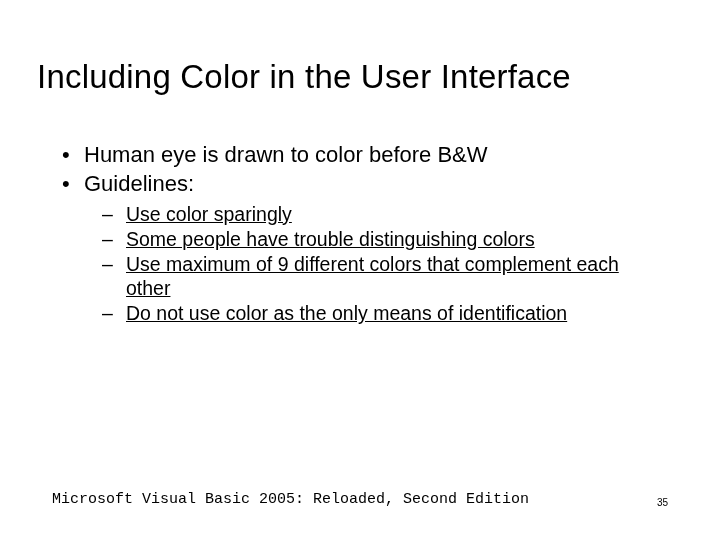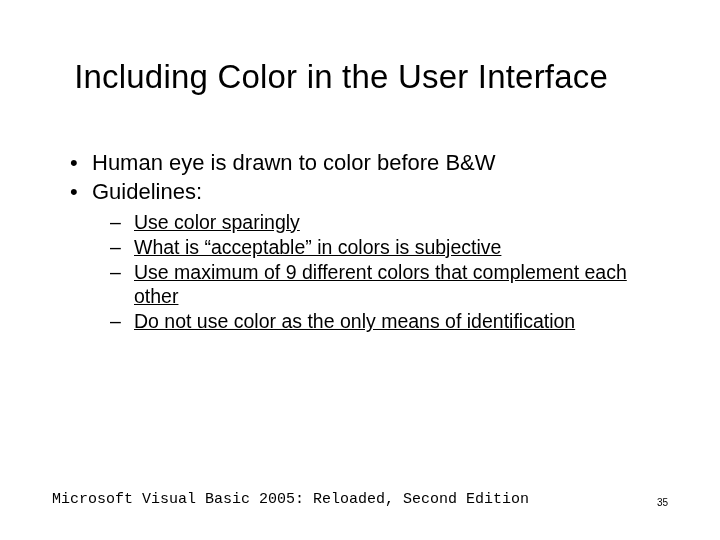--- a/index.html
+++ b/index.html
@@ -16,35 +16,35 @@
     position: relative;
     width: 720px;
     height: 540px;
     box-sizing: border-box;
   }
   .title {
     position: absolute;
     top: 58px;
     left: 0;
     width: 608px;
-    text-align: right;
+    text-align: center;
     font-size: 33px;
     letter-spacing: 0.2px;
   }
   .body {
     position: absolute;
     top: 138px;
     left: 54px;
     right: 54px;
     font-size: 22px;
     line-height: 1.22;
   }
   ul.top {
     list-style: none;
-    margin: 12px;
+    margin: 4px;
     padding: 0;
   }
   ul.top > li {
     position: relative;
     padding-left: 26px;
     margin: 0 0 2px 0;
   }
   ul.top > li::before {
     content: "•";
     position: absolute;
@@ -95,21 +95,21 @@
 
   <div class="body">
     <ul class="top">
       <li>
         <span>Human eye is drawn to color before B&amp;W</span>
       </li>
       <li>
         <span>Guidelines:</span>
         <ul class="sub">
           <li><span>Use color sparingly</span></li>
-          <li><span>What is “acceptable” in colors is subjective</span></li>
+          <li><span>Some people have trouble distinguishing colors</span></li>
           <li><span>Use maximum of 9 different colors that complement each other</span></li>
           <li><span>Do not use color as the only means of identification</span></li>
         </ul>
       </li>
     </ul>
   </div>
 
   <div class="footer-left">Microsoft Visual Basic 2005: Reloaded, Second Edition</div>
   <div class="footer-right">35</div>
 

